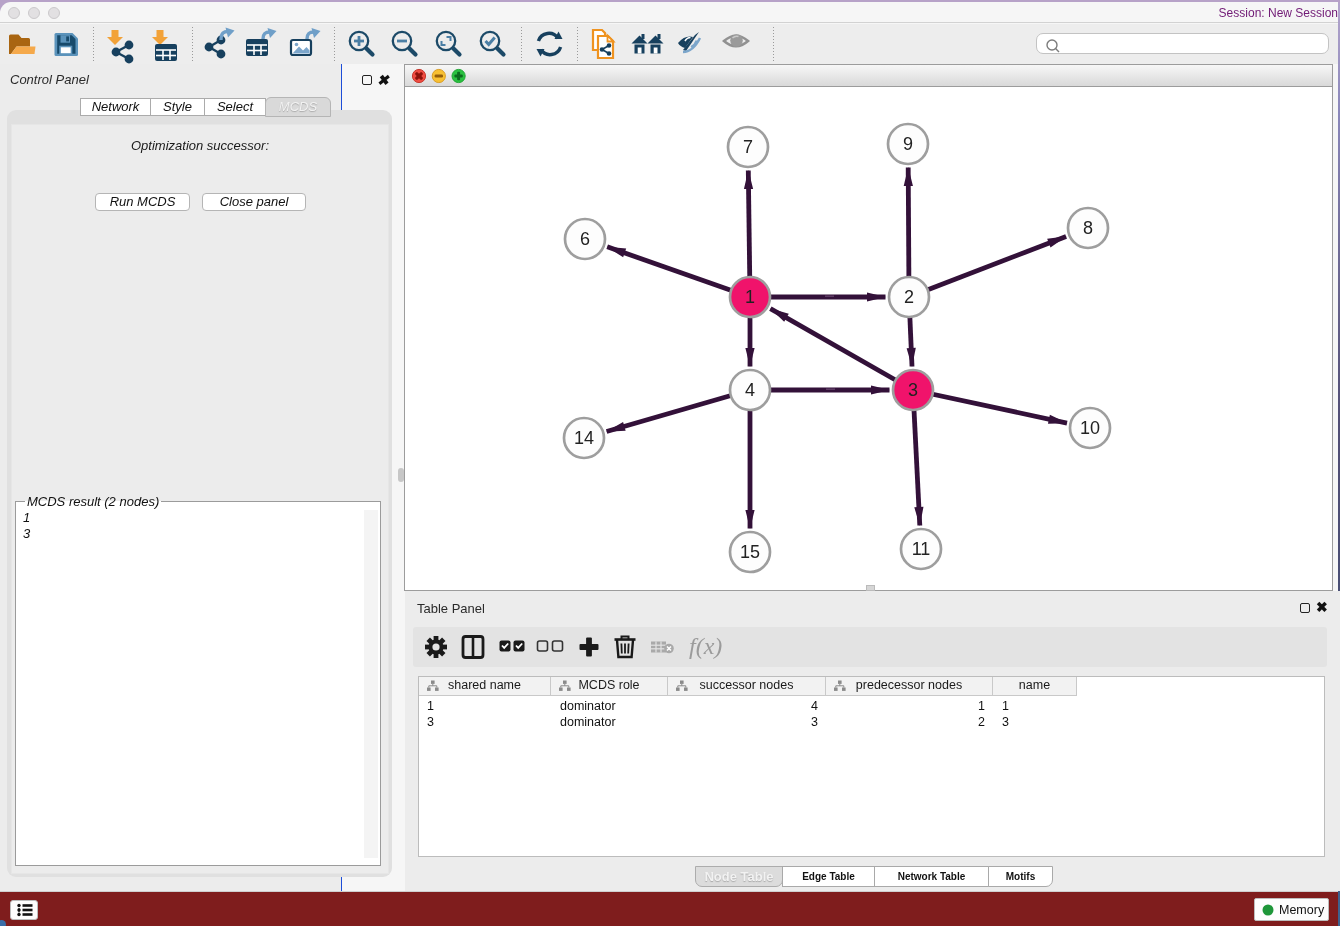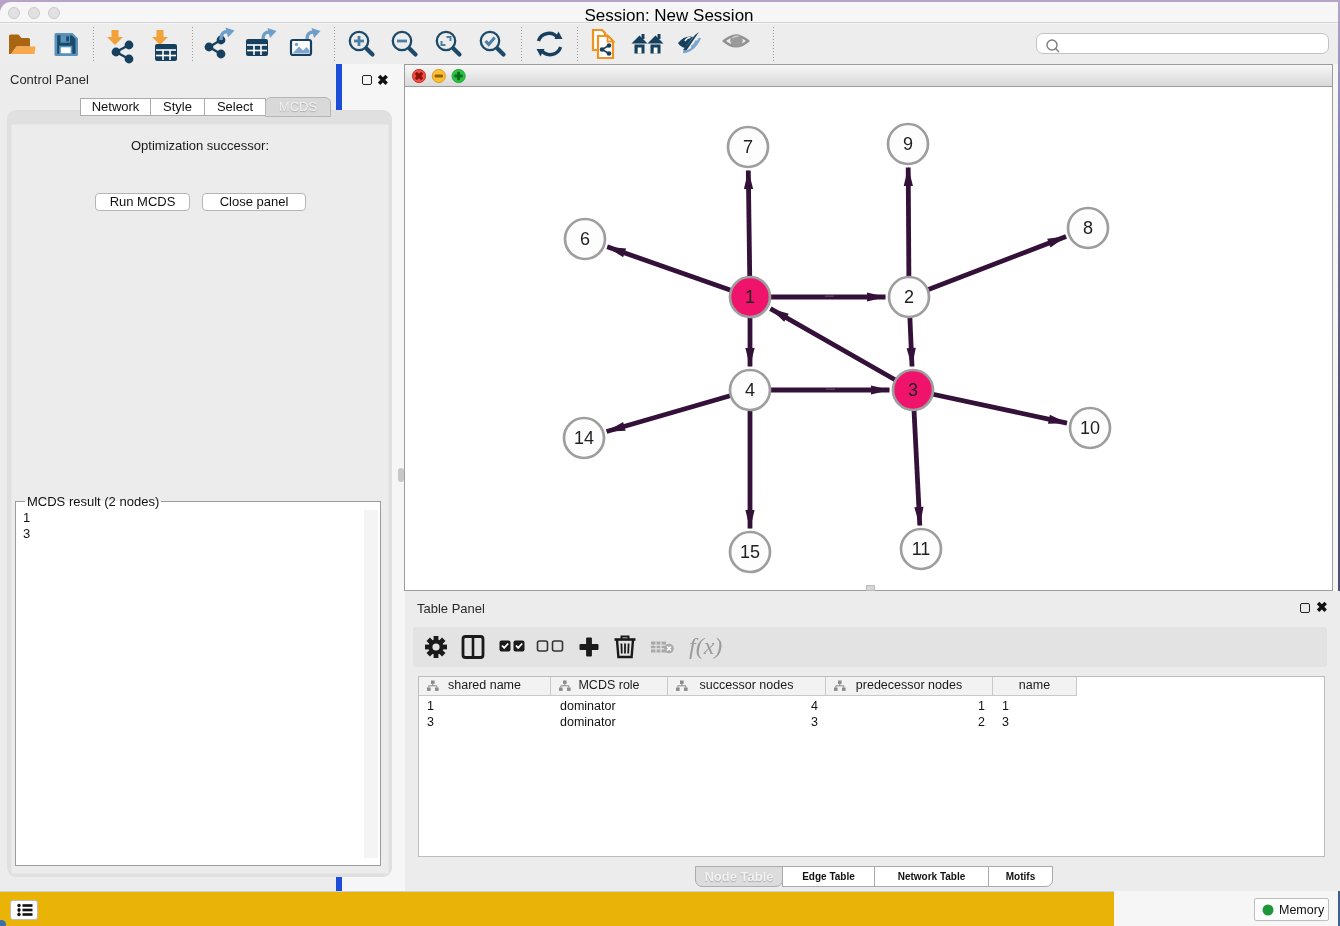--- a/index.html
+++ b/index.html
@@ -8,27 +8,27 @@
 .abs { position:absolute; }
 
 #deskstrip { left:0; top:0; width:1340px; height:4px; background:#b7a2c8; }
 #corner { left:0; top:0; width:20px; height:13px; background:#b7a2c8; }
 #cornerR { right:0; top:0; width:20px; height:13px; background:#b7a2c8; }
 #win { left:0; top:2px; width:1338px; height:924px; background:#f6f6f6; border-top-left-radius:14px; border-top-right-radius:14px; }
 #rightstrip { left:1338px; top:3px; width:2px; height:923px; background:linear-gradient(#b3a5cc 0%, #8a87ba 12%, #6a668f 30%, #524f76 45%, #4b4e74 60%, #45557c 80%, #3d6390 100%); }
 
 #titlebar { left:0; top:2px; width:1338px; height:21px; background:#f6f6f6; border-top-left-radius:11px; border-bottom:1px solid #d2d2d2; }
 .tl { position:absolute; width:12px; height:12px; border-radius:50%; background:#e2e0e2; border:1px solid #cbc9cb; top:5px; }
-#title { position:absolute; width:100%; text-align:center; top:4px; font-size:17px; color:#000000; }
+#title { position:absolute; width:100%; text-align:right; top:4px; font-size:12px; color:#701a75; }
 
 #toolbar { left:0; top:24px; width:1338px; height:40px; background:#ededed; }
 .sep { position:absolute; top:3px; height:34px; width:1px; background-image:linear-gradient(#9a9a9a 1px, transparent 1px); background-size:1px 3px; }
 #search { position:absolute; left:1036px; top:9px; width:293px; height:21px; background:#fff; border:1px solid #c3c3c3; border-radius:7px; }
 
-#leftpanel { left:0; top:64px; width:342px; height:827px; background:#ececec; border-right:6px solid #1d4ed8; }
+#leftpanel { left:0; top:64px; width:342px; height:827px; background:#ececec; border-right:1px solid #1d4ed8;font-style:italic; }
 .hdrtxt { position:absolute; font-size:13px; color:#2a2a2a; }
 .floatico { position:absolute; width:10px; height:10px; border:1.6px solid #222; border-radius:2px; }
 .closex { position:absolute; font-size:14px; font-weight:bold; color:#111; }
 #cpbox { position:absolute; left:7px; top:46px; width:385px; height:767px; background:#e0e0e0; border-radius:9px; }
 #cpinner { position:absolute; left:11px; top:60px; width:378px; height:750px; background:#ececec; border:1px solid #e6e6e6; }
 .tab { position:absolute; top:34px; height:18px; background:#fff; border:1px solid #ababab; font-size:13px; color:#111; text-align:center; line-height:16px; }
 #tabmcds { position:absolute; left:265px; top:33px; width:66px; height:20px; background:#d9d9d9; border:1px solid #b5b5b5; border-radius:6px 6px 0 0; font-size:13px; color:#f2f2f2; text-align:center; line-height:18px; text-shadow:0 1px 1px #aaa; }
 #optlabel { position:absolute; left:0; top:74px; width:400px; text-align:center; font-size:13px; color:#1a1a1a; }
 #combo { position:absolute; left:45px; top:96px; width:310px; height:19px; background:#fff; border:1px solid #b2b2b2; border-radius:4px; font-size:13px; color:#111; line-height:17px; padding-left:12px; }
 .btn { position:absolute; top:129px; height:18px; background:#fff; border:1px solid #b5b5b5; border-radius:4px; font-size:13px; color:#111; text-align:center; line-height:16px; }
@@ -45,21 +45,21 @@
 
 #tablepanel { left:405px; top:591px; width:1110px; height:300px; background:#ececec; }
 #tptoolbar { position:absolute; left:8px; top:36px; width:914px; height:40px; background:#e3e3e3; border-radius:3px; }
 #tbl { position:absolute; left:13px; top:85px; width:907px; height:181px; background:#fff; border:1px solid #bcbcbc; }
 .hcell { position:absolute; top:0; height:18px; background:#f2f2f2; border-right:1px solid #c9c9c9; font-size:12.5px; color:#1a1a1a; text-align:center; line-height:17px; }
 #hline { position:absolute; left:0; top:18px; width:658px; height:1px; background:#c9c9c9; }
 .cell { position:absolute; font-size:12.5px; color:#111; }
 .btab { position:absolute; top:275px; height:21px; background:#fff; border:1px solid #a9a9a9; font-size:10px; font-weight:bold; color:#111; text-align:center; line-height:19px; }
 #btabsel { position:absolute; left:290px; top:275px; width:88px; height:21px; background:#dcdcdc; border:1px solid #acacac; border-radius:0 0 7px 0; border-bottom-left-radius:7px; font-size:13px; font-weight:bold; color:#f2f2f2; text-shadow:0 1px 1px #aaa; text-align:center; line-height:20px; }
 
-#statusbar { left:0; top:891px; width:1114px; height:35px; background:#eab308; border-top:1px solid #cfcfcf; }
+#statusbar { left:0; top:891px; width:1338px; height:35px; background:#7f1d1d; border-top:1px solid #cfcfcf; }
 #listbtn { position:absolute; left:10px; top:8px; width:28px; height:20px; background:#fdfdfd; border:1px solid #bdbdbd; border-radius:3px; }
 #membtn { position:absolute; left:1254px; top:6px; width:75px; height:23px; background:#fdfdfd; border:1px solid #bdbdbd; border-radius:2px; font-size:12.5px; color:#111; }
 </style>
 </head>
 <body>
 <div class="abs" id="deskstrip"></div>
 <div class="abs" id="corner"></div>
 <div class="abs" id="cornerR"></div>
 <div class="abs" id="win"></div>
 <div class="abs" id="rightstrip"></div>

